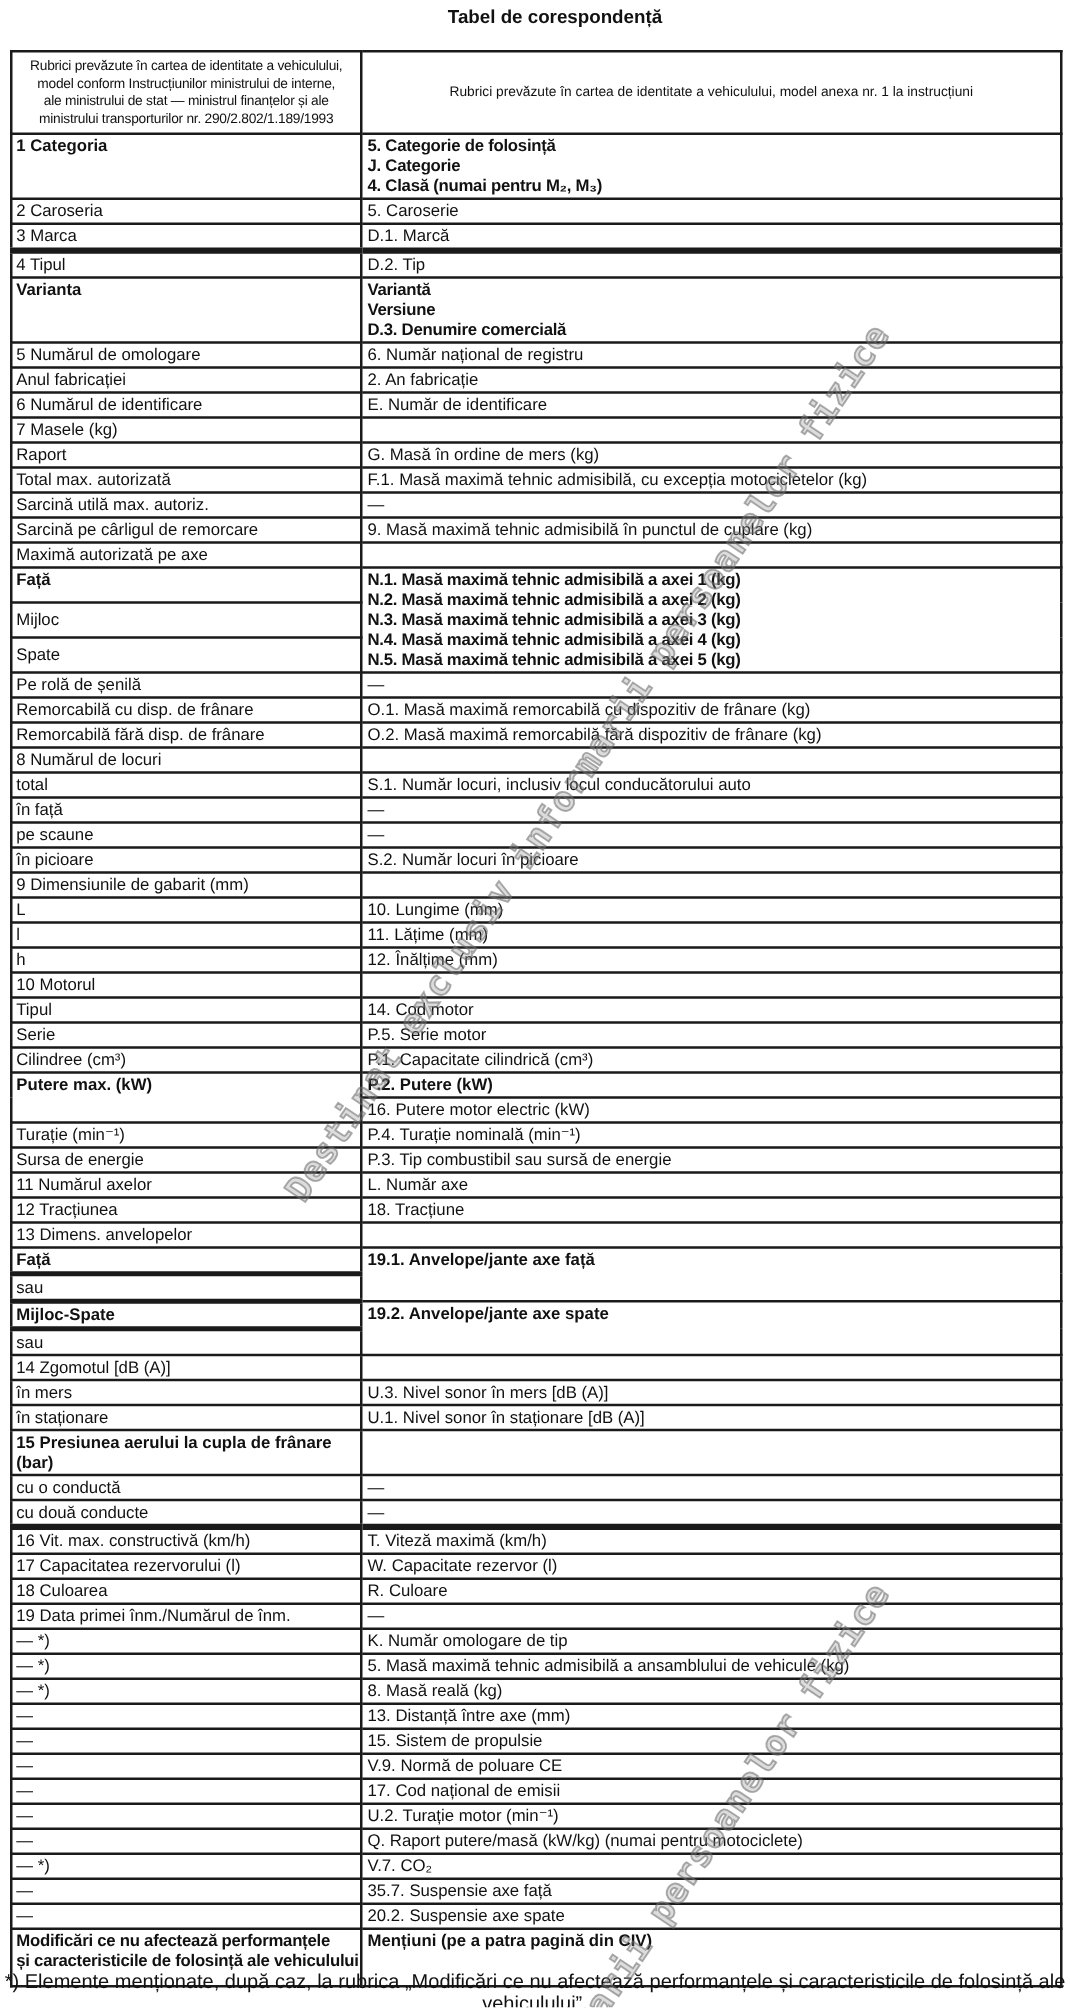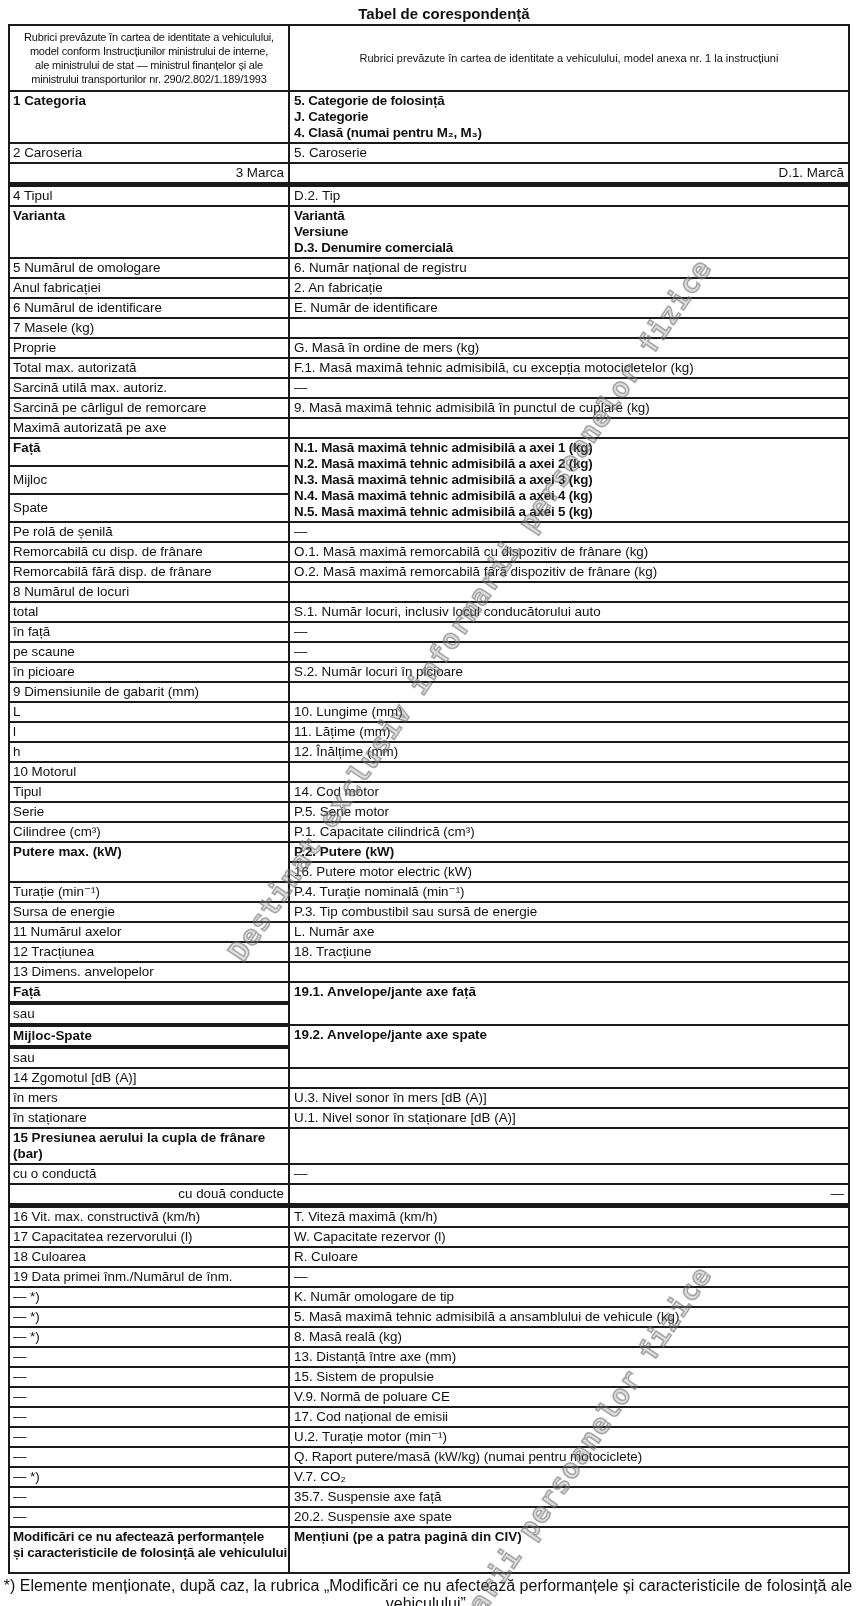--- a/index.html
+++ b/index.html
@@ -11,37 +11,37 @@
     overflow: hidden;
     font-family: "Liberation Sans", "DejaVu Sans", sans-serif;
     color: #111111;
   }
   .title {
     position: absolute; top: 5px; left: 16px; width: 100%;
     text-align: center;
     font-size: 15px; font-weight: bold;
   }
   table.corr {
-    position: absolute; top: 24px; left: 8px;
+    position: absolute; top: 40px; left: 8px;
     width: 840px;
     border-collapse: collapse;
     table-layout: fixed;
     border: 2px solid #1a1a1a;
   }
   table.corr td {
     border: 2px solid #1a1a1a;
     font-size: 13.4px;
     line-height: 16px;
     padding: 1px 4px 1px 3px;
     vertical-align: middle;
     overflow: hidden;
   }
   table.corr td.rc { padding-left: 4px; }
   table.corr td.top { vertical-align: top; font-weight: bold; }
-  table.corr td.tb  { border-bottom-width: 5px; text-align: right; }  
+  table.corr td.tb  { border-bottom-width: 5px; }  
   table.corr td.tbl { border-bottom-width: 4px; }  
   table.corr td.hc {
     text-align: center;
     vertical-align: middle;
     font-size: 11px;
     line-height: 14px;
     padding: 4px 2px;
   }
   table.corr td.hc div { white-space: nowrap; letter-spacing: -0.2px; }
   table.corr td .ln { white-space: nowrap; letter-spacing: -0.2px; }
@@ -125,21 +125,21 @@
         </tr>
         <tr>
           <td class="lc">6 Numărul de identificare</td>
           <td class="rc">E. Număr de identificare</td>
         </tr>
         <tr>
           <td class="lc">7 Masele (kg)</td>
           <td class="rc"></td>
         </tr>
         <tr>
-          <td class="lc">Proprie</td>
+          <td class="lc">Raport</td>
           <td class="rc">G. Masă în ordine de mers (kg)</td>
         </tr>
         <tr>
           <td class="lc">Total max. autorizată</td>
           <td class="rc">F.1. Masă maximă tehnic admisibilă, cu excepția motocicletelor (kg)</td>
         </tr>
         <tr>
           <td class="lc">Sarcină utilă max. autoriz.</td>
           <td class="rc">—</td>
         </tr>

